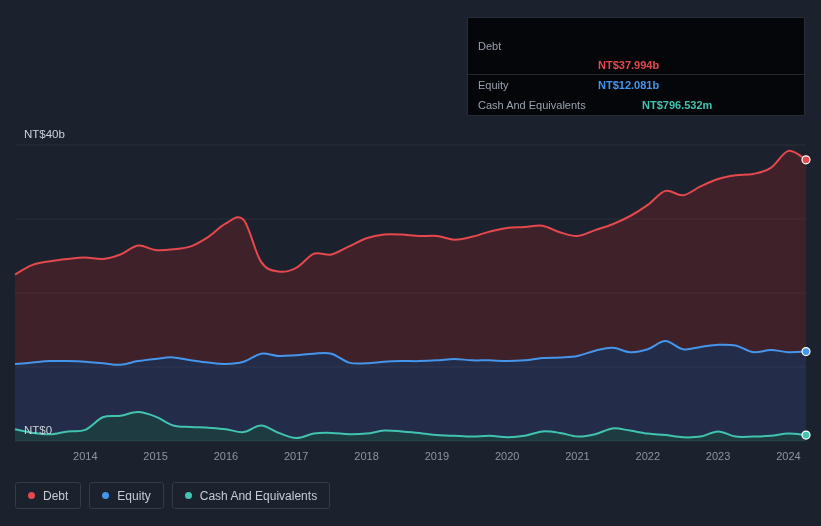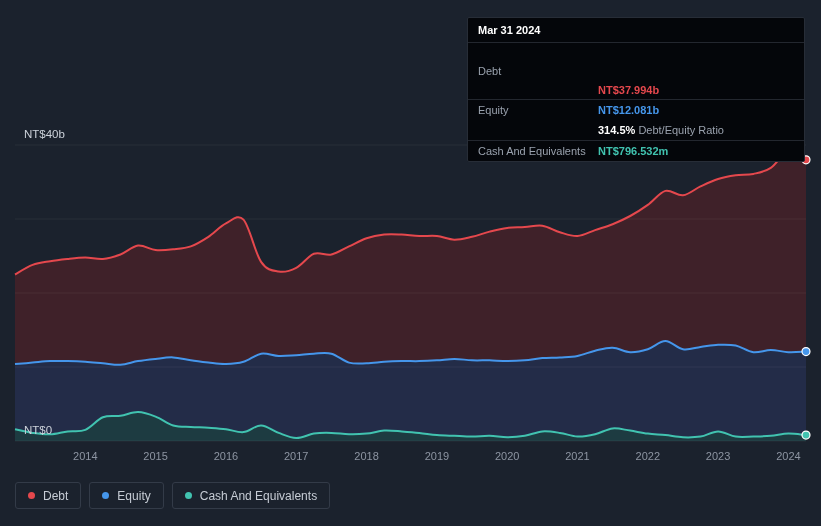--- a/index.html
+++ b/index.html
@@ -53,36 +53,31 @@
       <text x="366.6" y="460" fill="#8d95a2" font-size="11" text-anchor="middle">2018</text>
       <text x="436.9" y="460" fill="#8d95a2" font-size="11" text-anchor="middle">2019</text>
       <text x="507.2" y="460" fill="#8d95a2" font-size="11" text-anchor="middle">2020</text>
       <text x="577.5" y="460" fill="#8d95a2" font-size="11" text-anchor="middle">2021</text>
       <text x="647.8" y="460" fill="#8d95a2" font-size="11" text-anchor="middle">2022</text>
       <text x="718.1" y="460" fill="#8d95a2" font-size="11" text-anchor="middle">2023</text>
       <text x="788.4" y="460" fill="#8d95a2" font-size="11" text-anchor="middle">2024</text>
     </svg>
 
   <div class="tooltip">
-    <div class="tt-title">Mar 31 2024</div>
     <div class="tt-row hr">
       <span class="tt-label">Debt</span>
       <span class="tt-value" style="color: rgb(229, 72, 77); margin-top: 38px;">NT$37.994b</span>
     </div>
     <div class="tt-row">
       <span class="tt-label">Equity</span>
       <span class="tt-value" style="color: rgb(69, 150, 235);">NT$12.081b</span>
     </div>
-    <div class="tt-row hr">
-      <span class="tt-label"></span>
-      <span class="tt-value"><b>314.5%</b>&nbsp;<span class="tt-muted">Debt/Equity Ratio</span></span>
-    </div>
     <div class="tt-row">
       <span class="tt-label">Cash And Equivalents</span>
-      <span class="tt-value" style="color: rgb(65, 195, 176);">NT$796.532m</span>
+      <span class="tt-value" style="color: rgb(65, 195, 176); margin-left: 44px;">NT$796.532m</span>
     </div>
   </div>
 
   <div class="legend">
     <div class="pill">
       <span class="dot" style="background: rgb(229, 72, 77);"></span>
       <span>Debt</span>
     </div>
     <div class="pill">
       <span class="dot" style="background: rgb(69, 150, 235);"></span>

